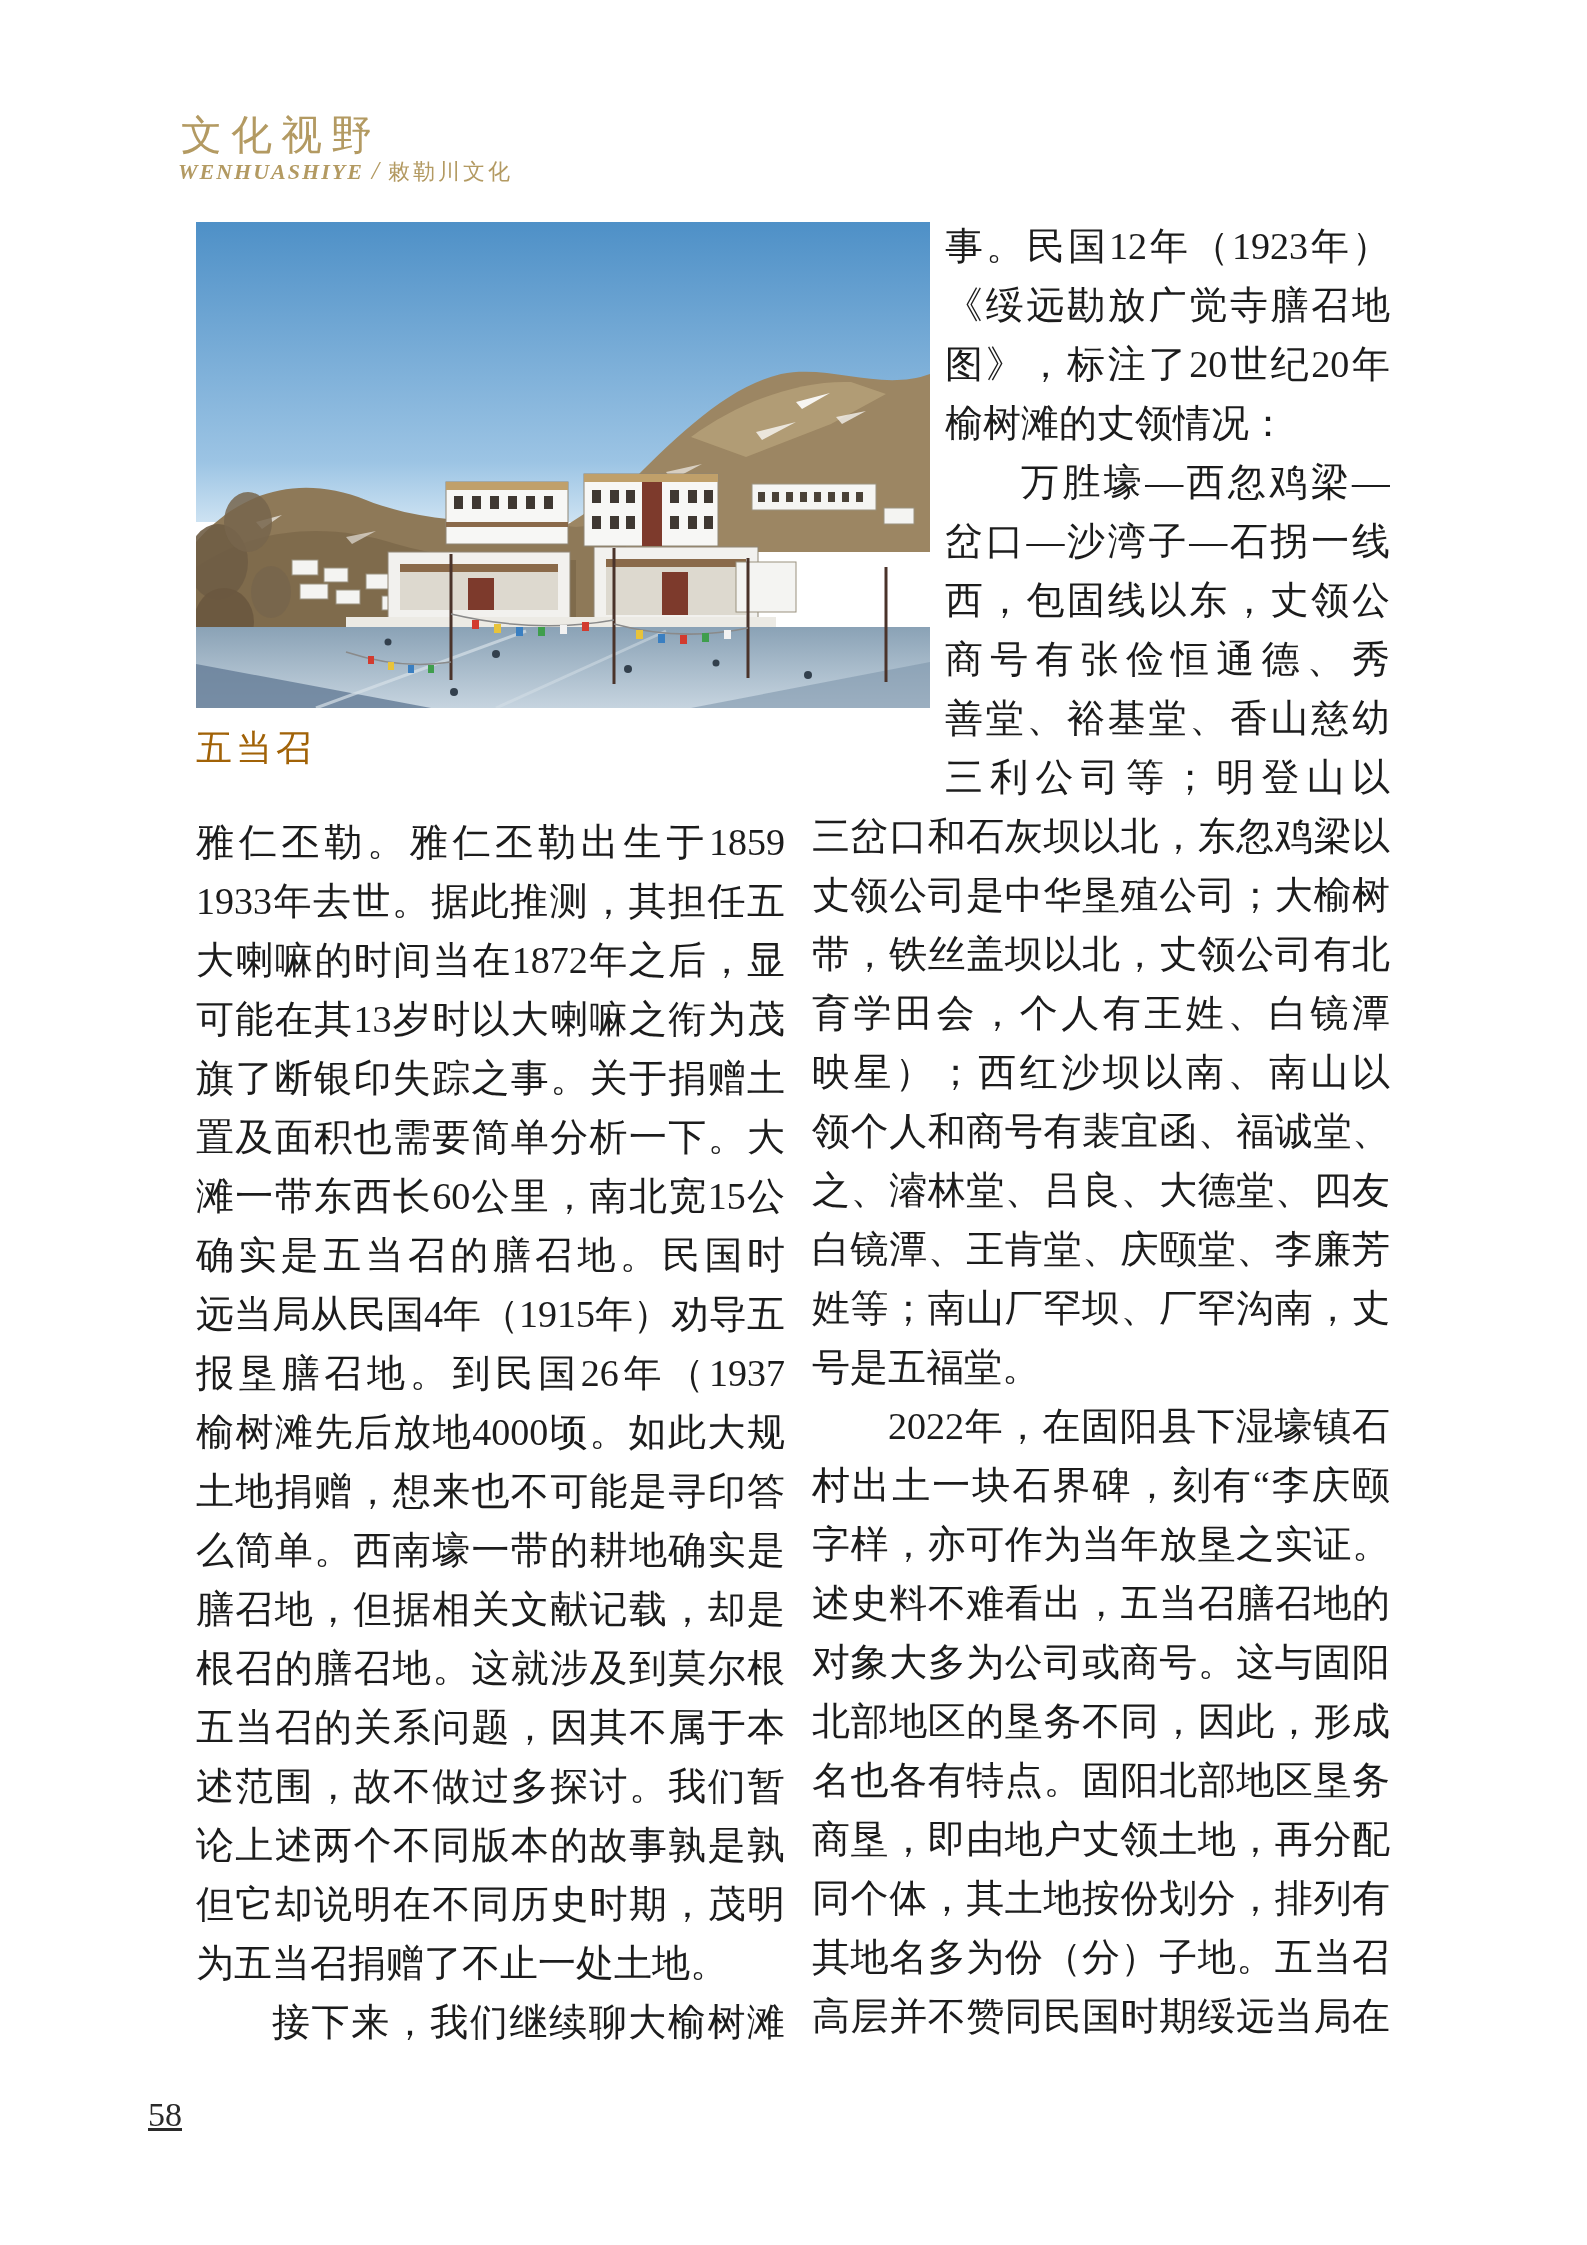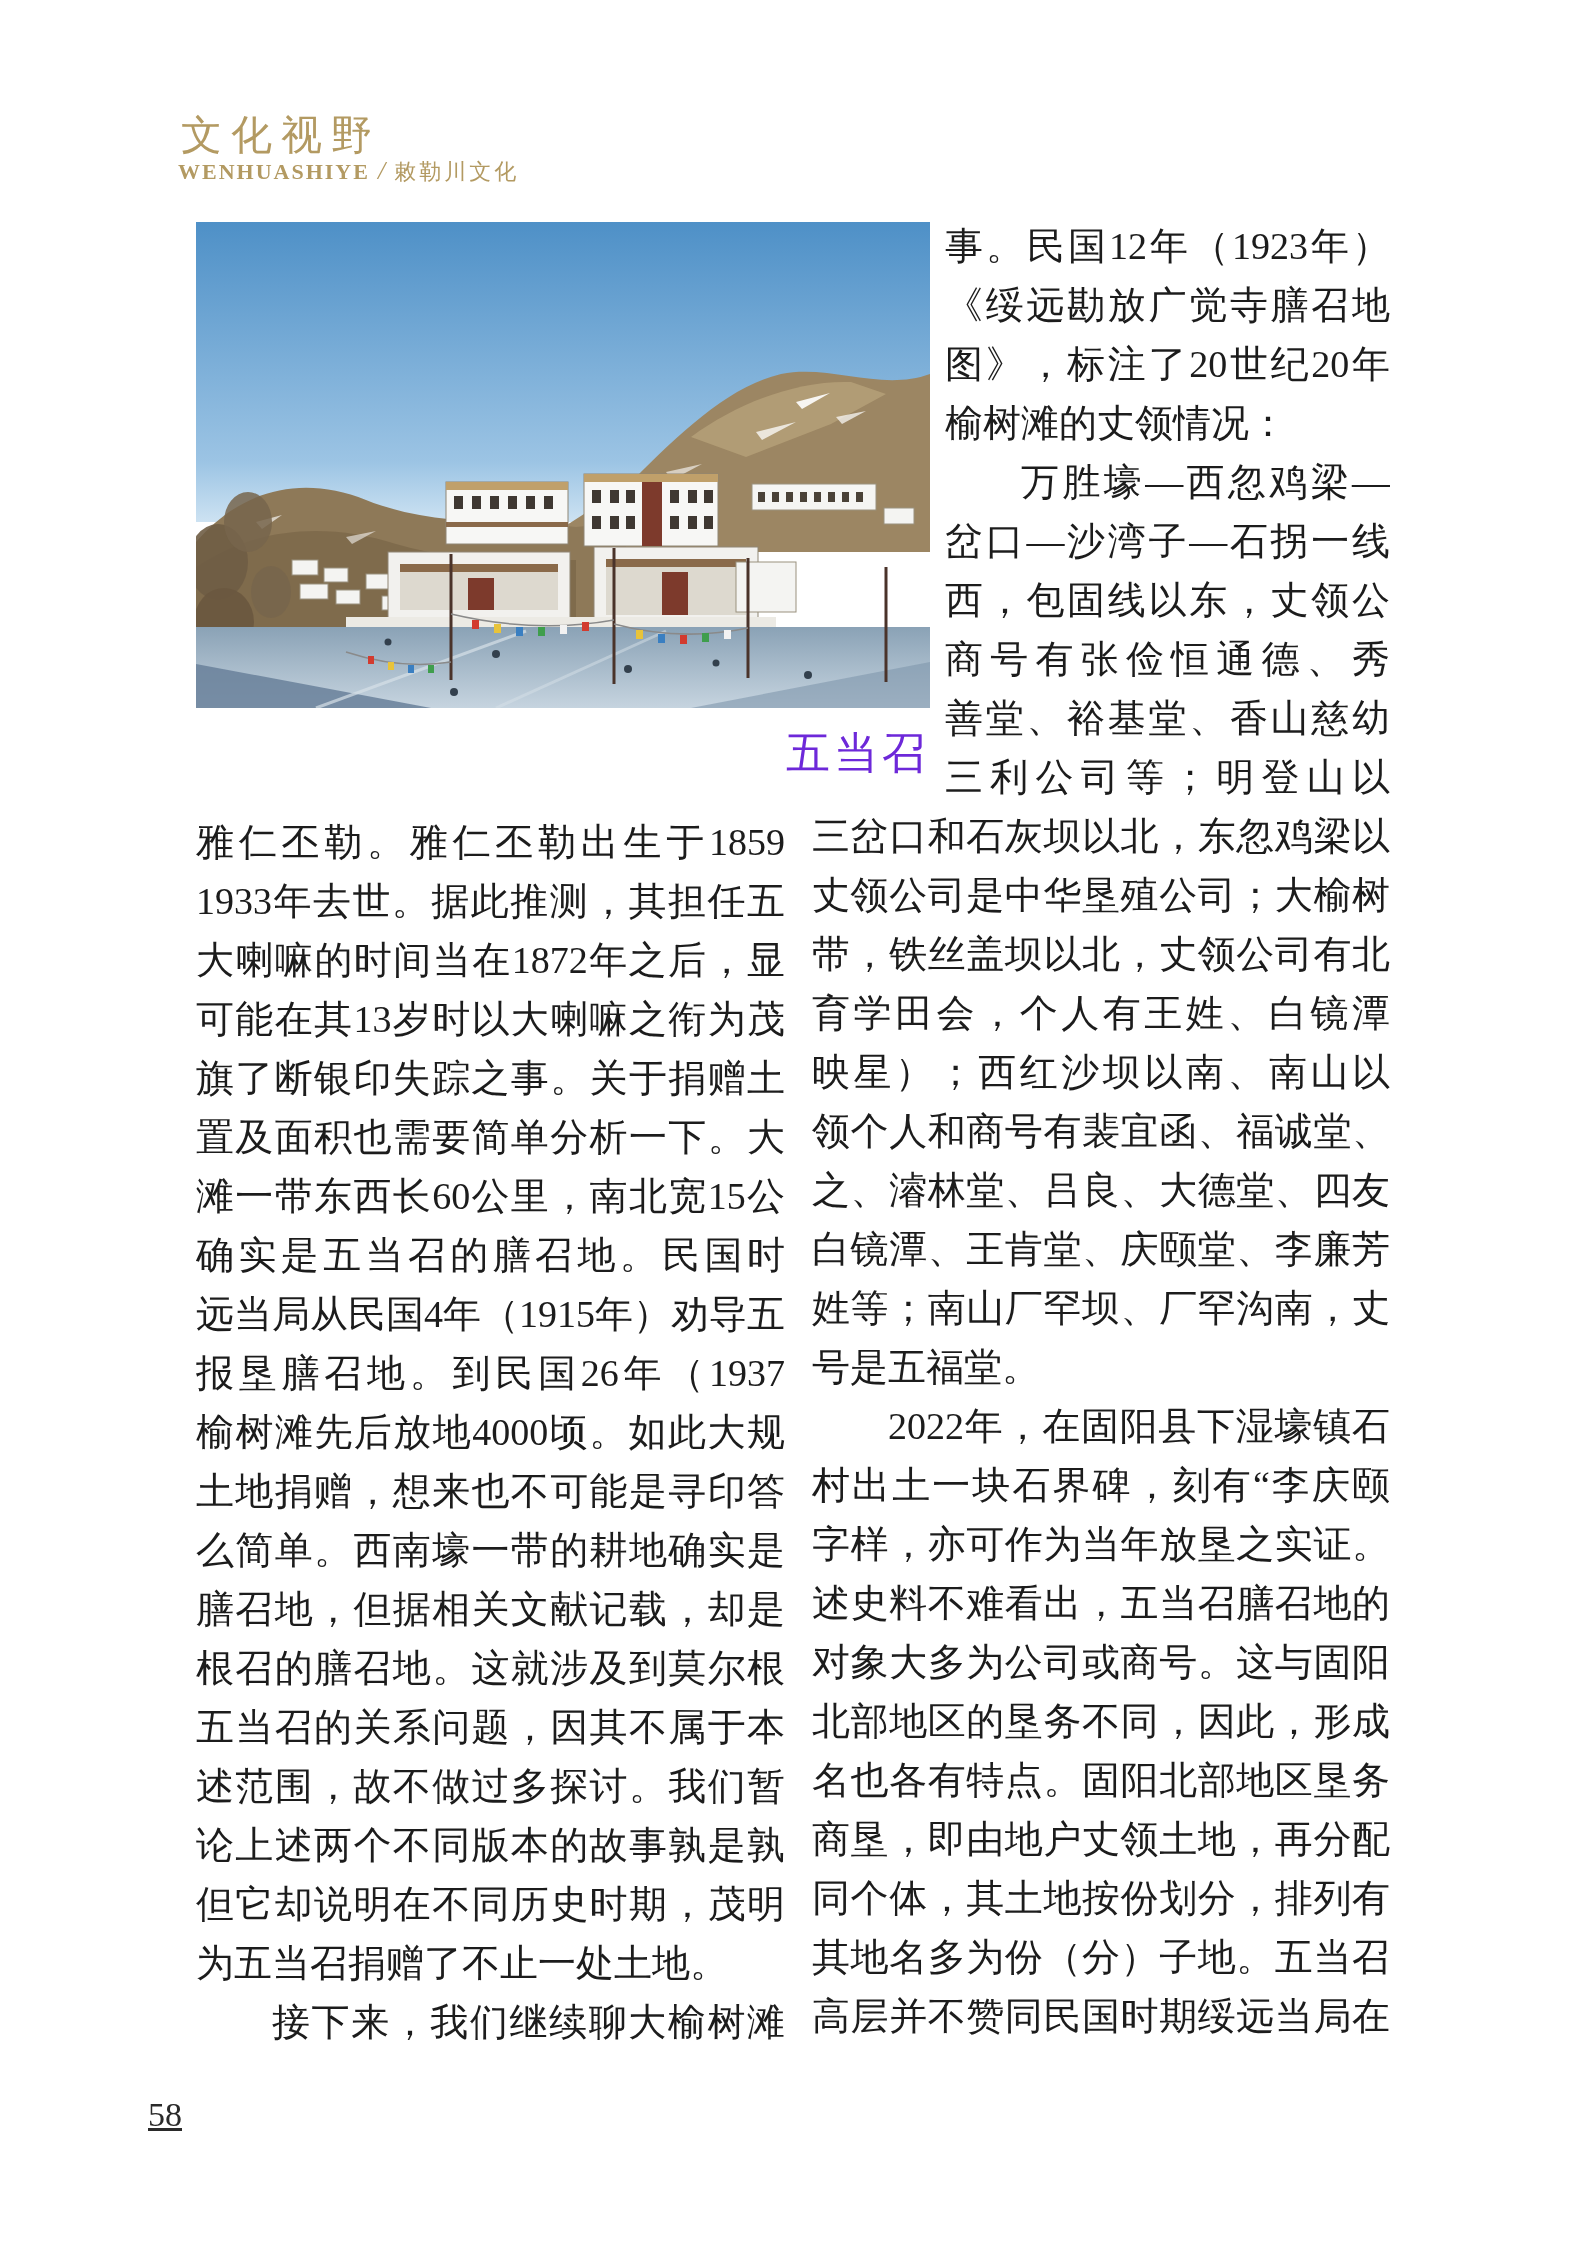--- a/index.html
+++ b/index.html
@@ -10,28 +10,28 @@
   }
   
   .hdr-title {
     position:absolute; left:181px; top:108px;
     font-size:41px; letter-spacing:9px; color:#b39a62; font-weight:400;
   }
   .hdr-sub {
     position:absolute; left:178px; top:156px;
     font-size:22px; color:#b39a62; letter-spacing:1px;
   }
-  .hdr-sub .sub-en { font-weight:bold; letter-spacing:2px; }
+  .hdr-sub .sub-en { font-weight:bold; letter-spacing:2px;font-style:italic; }
   .hdr-sub .sub-sep { font-size:26px; font-style:italic; padding:0 8px; }
   .hdr-sub .sub-cn { letter-spacing:3px; }
   
   .figure { position:absolute; left:196px; top:222px; width:734px; }
   .figure svg { display:block; width:734px; height:486px; }
   .figure .caption {
-    margin-top:16px; text-align:right; font-size:44px; color:#6d28d9; letter-spacing:4px;
+    margin-top:16px; text-align:left; font-size:36px; color:#a16207; letter-spacing:4px;
   }
   
   .col { position:absolute; }
   .col-left  { left:196px; top:813px;  width:589px; }
   .col-right { left:812px; top:217px;  width:578px; }
   .line {
     font-size:38px; line-height:59px; height:59px; overflow:hidden;
     text-align:justify; text-align-last:justify; color:#1c1c1c;
   }
   .v-inset  { margin-left:133px; }

